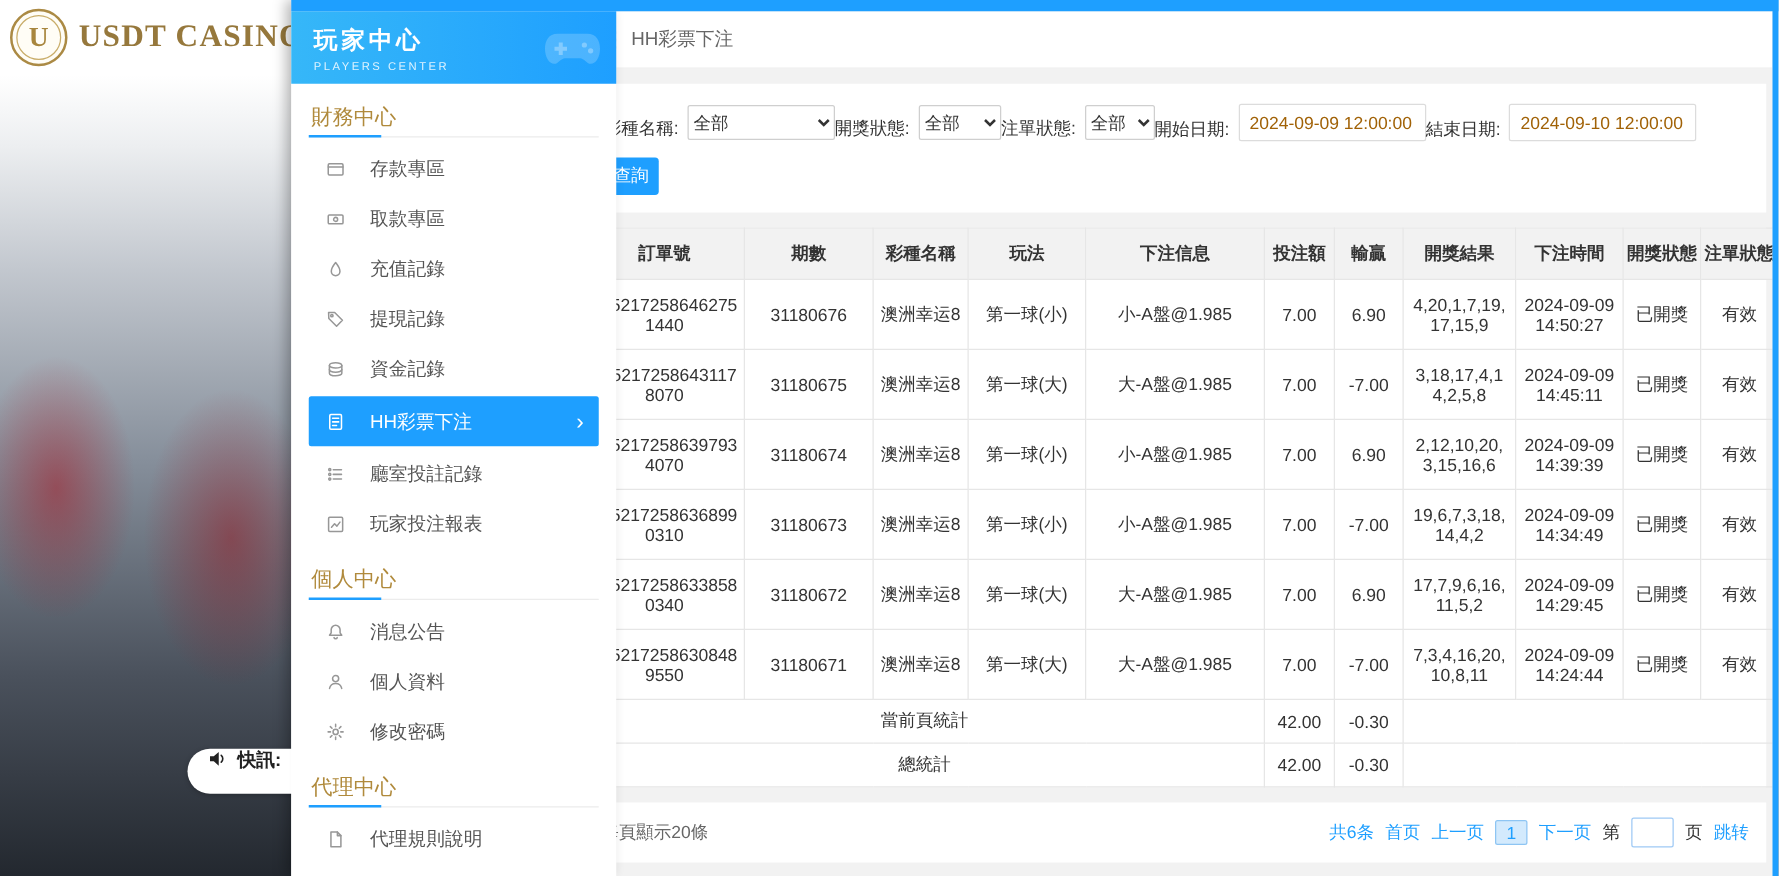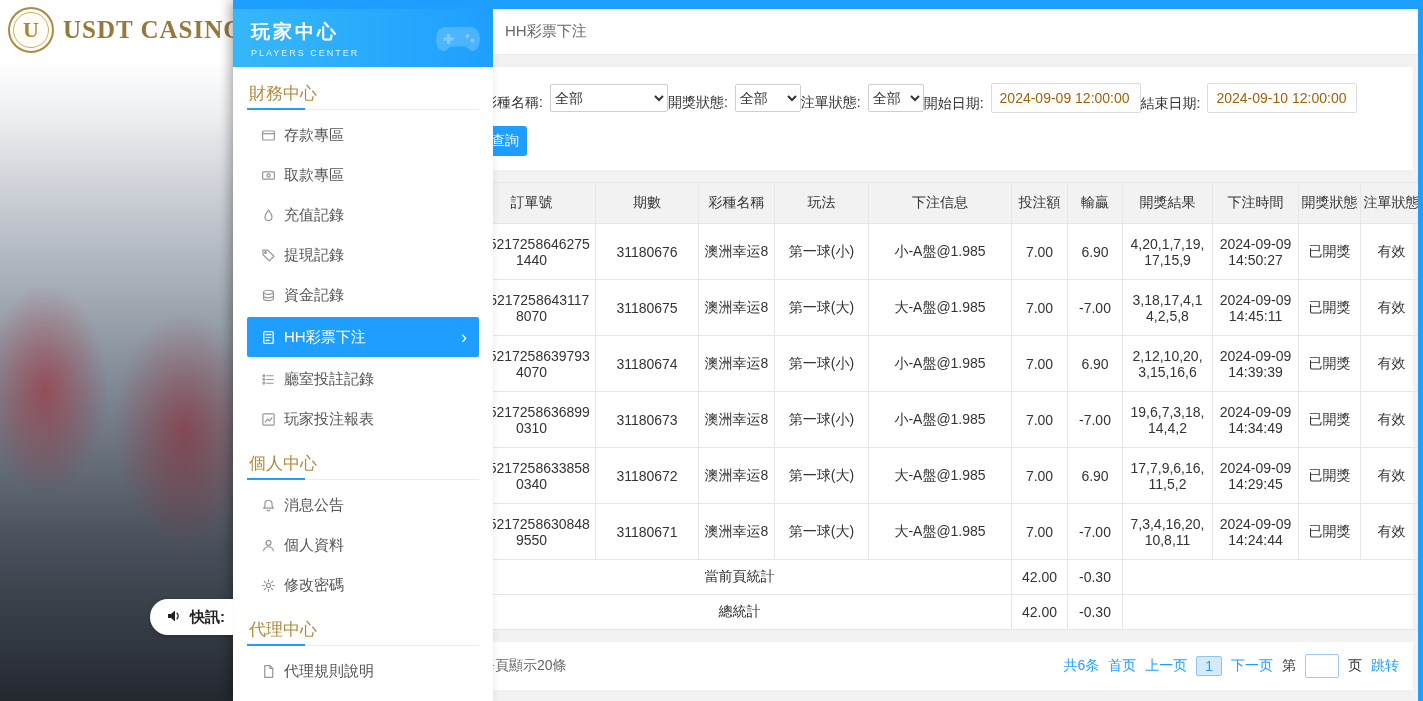--- a/index.html
+++ b/index.html
@@ -13,37 +13,37 @@
   .logo-emblem { width:46px; height:46px; border:2px solid #ab8a44; border-radius:50%; display:flex; align-items:center; justify-content:center; position:relative; background:#fffdf6; }
   .logo-emblem::before { content:""; position:absolute; inset:3px; border:1px solid #c9ad6a; border-radius:50%; }
   .logo-emblem span { font-family:"Liberation Serif","DejaVu Serif",serif; font-weight:bold; font-size:22px; color:#a8863e; }
   .logo-text { font-family:"Liberation Serif","DejaVu Serif",serif; font-weight:bold; font-size:25px; color:#96783c; letter-spacing:1px; white-space:nowrap; }
   .casino-hero { position:absolute; top:60px; left:0; width:100%; bottom:0;
     background:
       radial-gradient(90px 150px at 45px 330px, rgba(165,30,42,.55), rgba(165,30,42,0) 70%),
       radial-gradient(100px 170px at 185px 370px, rgba(150,25,35,.5), rgba(150,25,35,0) 70%),
       linear-gradient(180deg,#ffffff 0%, #eceef0 9%, #c3c8cf 24%, #868f9b 48%, #4a515c 75%, #23282f 100%);
   }
-  .ticker { position:absolute; left:150px; bottom:66px; height:36px; background:#fff; border-radius:18px 0 0 18px; display:flex; align-items:center; gap:8px; padding:0 20px 0 16px; box-shadow:0 1px 4px rgba(0,0,0,.25); color:#222; font-weight:bold; font-size:15px; cursor:pointer; z-index:1; }
+  .ticker { position:absolute; left:150px; bottom:66px; height:36px; background:#fff; border-radius:18px 0 0 18px; display:flex; gap:8px; padding:0 20px 0 16px; box-shadow:0 1px 4px rgba(0,0,0,.25); color:#222; font-weight:bold; font-size:15px; cursor:pointer; z-index:1; }
 
   
   .overlay { position:absolute; top:0; left:233px; right:0; bottom:0; background:#f2f2f2; box-shadow:-4px 0 10px rgba(0,0,0,.28); }
   .top-strip { position:absolute; top:0; left:0; right:0; height:9px; background:#1e9fff; z-index:6; }
   .right-strip { position:absolute; top:0; right:0; bottom:0; width:5px; background:#1e9fff; z-index:6; }
 
   
   .sidebar { position:absolute; top:9px; left:0; bottom:0; width:260px; background:#fff; box-shadow:2px 0 6px rgba(0,0,0,.06); z-index:2; }
   .side-header { height:58px; background:linear-gradient(90deg,#36b7f8,#1e9fff); color:#fff; display:flex; align-items:center; padding:0 14px 0 18px; position:relative; }
   .side-title { font-size:19px; font-weight:bold; letter-spacing:3px; }
   .side-sub { font-size:9px; color:#dff3ff; letter-spacing:2px; margin-top:3px; }
   .gamepad { position:absolute; right:12px; top:13px; opacity:.6; }
   .side-body { padding:2px 14px 10px; }
   .side-section-title { font-size:17px; color:#b08a3c; padding:13px 2px 4px; border-bottom:1px solid #ececec; position:relative; margin-bottom:5px; }
   .side-section-title::after { content:""; position:absolute; left:0; bottom:-1px; width:58px; height:2px; background:#1e9fff; }
-  .side-item { display:flex; align-items:center; gap:7px; height:40px; padding:0 10px 0 13px; font-size:15px; color:#555; cursor:pointer; position:relative; border-radius:2px; }
+  .side-item { display:flex; align-items:center; gap:19px; height:40px; padding:0 10px 0 13px; font-size:15px; color:#555; cursor:pointer; position:relative; border-radius:2px; }
   .side-item .si-icon { width:17px; display:flex; justify-content:center; color:#979797; }
   .side-item .si-icon svg { stroke:currentColor; fill:none; stroke-width:1.3; stroke-linecap:round; stroke-linejoin:round; }
   .side-item.active { background:#1e9fff; color:#fff; margin:2px 0; }
   .side-item.active .si-icon { color:#fff; }
   .side-item .chev { position:absolute; right:12px; font-size:18px; line-height:1; color:#fff; }
 
   
   .main { position:absolute; top:9px; left:228px; right:5px; bottom:0; overflow:hidden; }
   .crumb { height:46px; background:#fff; border-bottom:1px solid #ededed; display:flex; align-items:center; gap:12px; padding:0 14px; }
   .crumb-title { font-size:15px; color:#666; }
@@ -53,21 +53,21 @@
   .filter-row { display:flex; align-items:center; flex-wrap:wrap; font-size:14px; color:#333; }
   .fgroup { display:flex; align-items:flex-end; gap:7px; margin-right:0; }
   select.sel { height:28px; font-size:14px; color:#333; border:1px solid #cfcfcf; border-radius:2px; background:#fff; font-family:inherit; }
   .w120 { width:118px; } .w66 { width:66px; } .w54 { width:56px; }
   input.date { height:30px; width:150px; border:1px solid #dcdcdc; border-radius:2px; padding:0 8px; font-size:14px; color:#a16207; font-family:inherit; }
   .btn-query { margin-top:13px; width:44px; height:30px; background:#1e9fff; border:none; color:#fff; font-size:14px; border-radius:3px; cursor:pointer; font-family:inherit; }
 
   .table-card { margin:12px 5px 0 6px; background:#fff; }
   table.bets { width:100%; border-collapse:collapse; table-layout:fixed; }
   .bets th, .bets td { border:1px solid #e6e6e6; text-align:center; word-break:break-all; }
-  .bets th { background:#f2f2f2; font-size:14px; font-weight:normal; color:#333; padding:11px 2px; }
+  .bets th { background:#f2f2f2; font-size:14px; font-weight:bold; color:#333; padding:11px 2px; }
   .bets td { font-size:14px; color:#333; padding:9px 4px; }
   .bets tbody tr.datarow { height:56px; }
   .bets .sumrow td { padding:8px 4px; }
 
   .pager { margin:12px 5px 12px 6px; background:#fff; padding:12px 14px; display:flex; justify-content:space-between; align-items:center; font-size:14px; color:#666; }
   .pager-right { display:flex; align-items:center; gap:9px; color:#333; }
   .pager-right a { color:#1e9fff; text-decoration:none; cursor:pointer; }
   .pager-right .total { color:#1e9fff; }
   .pager-right .cur { background:#d3eafd; border:1px solid #8ec5f3; color:#1e9fff; padding:1px 8px; border-radius:2px; }
   .pager-right input { width:34px; height:24px; border:1px solid #9ec9f5; border-radius:2px; text-align:center; font-family:inherit; }

